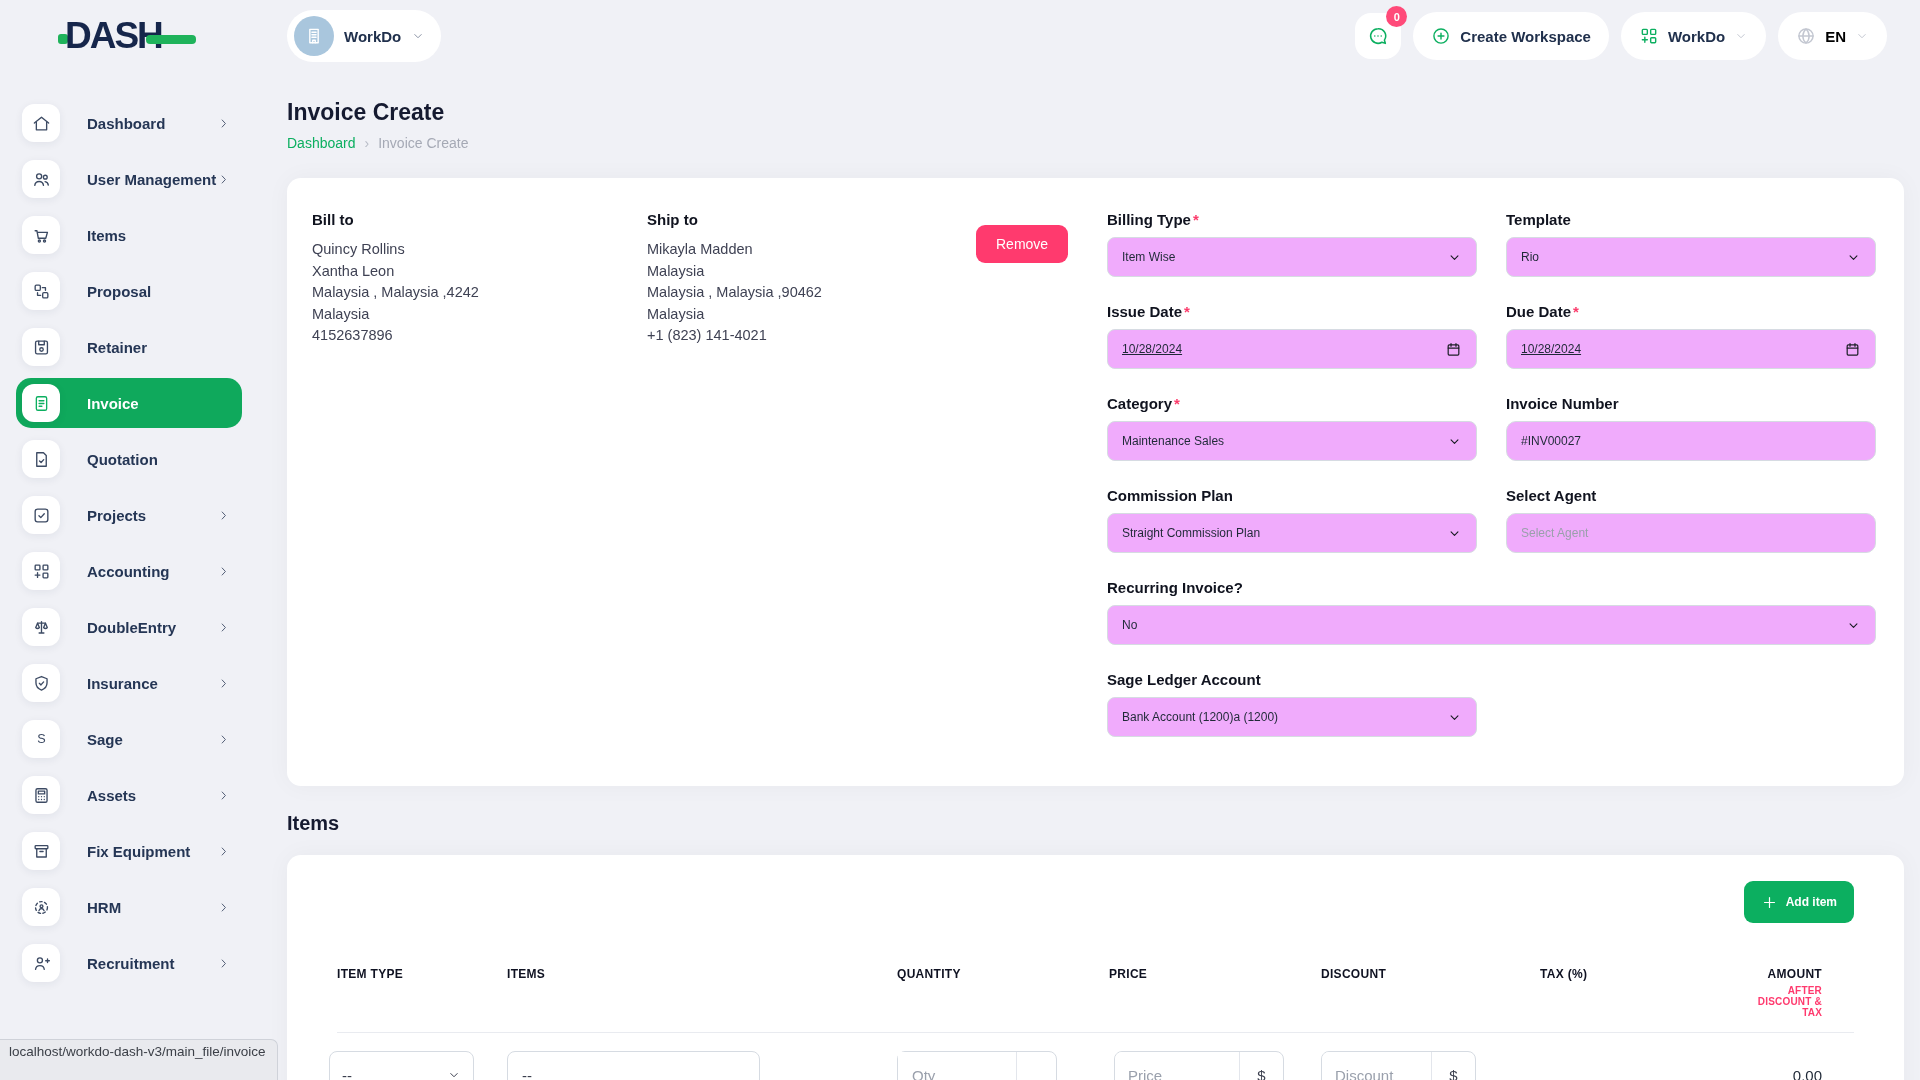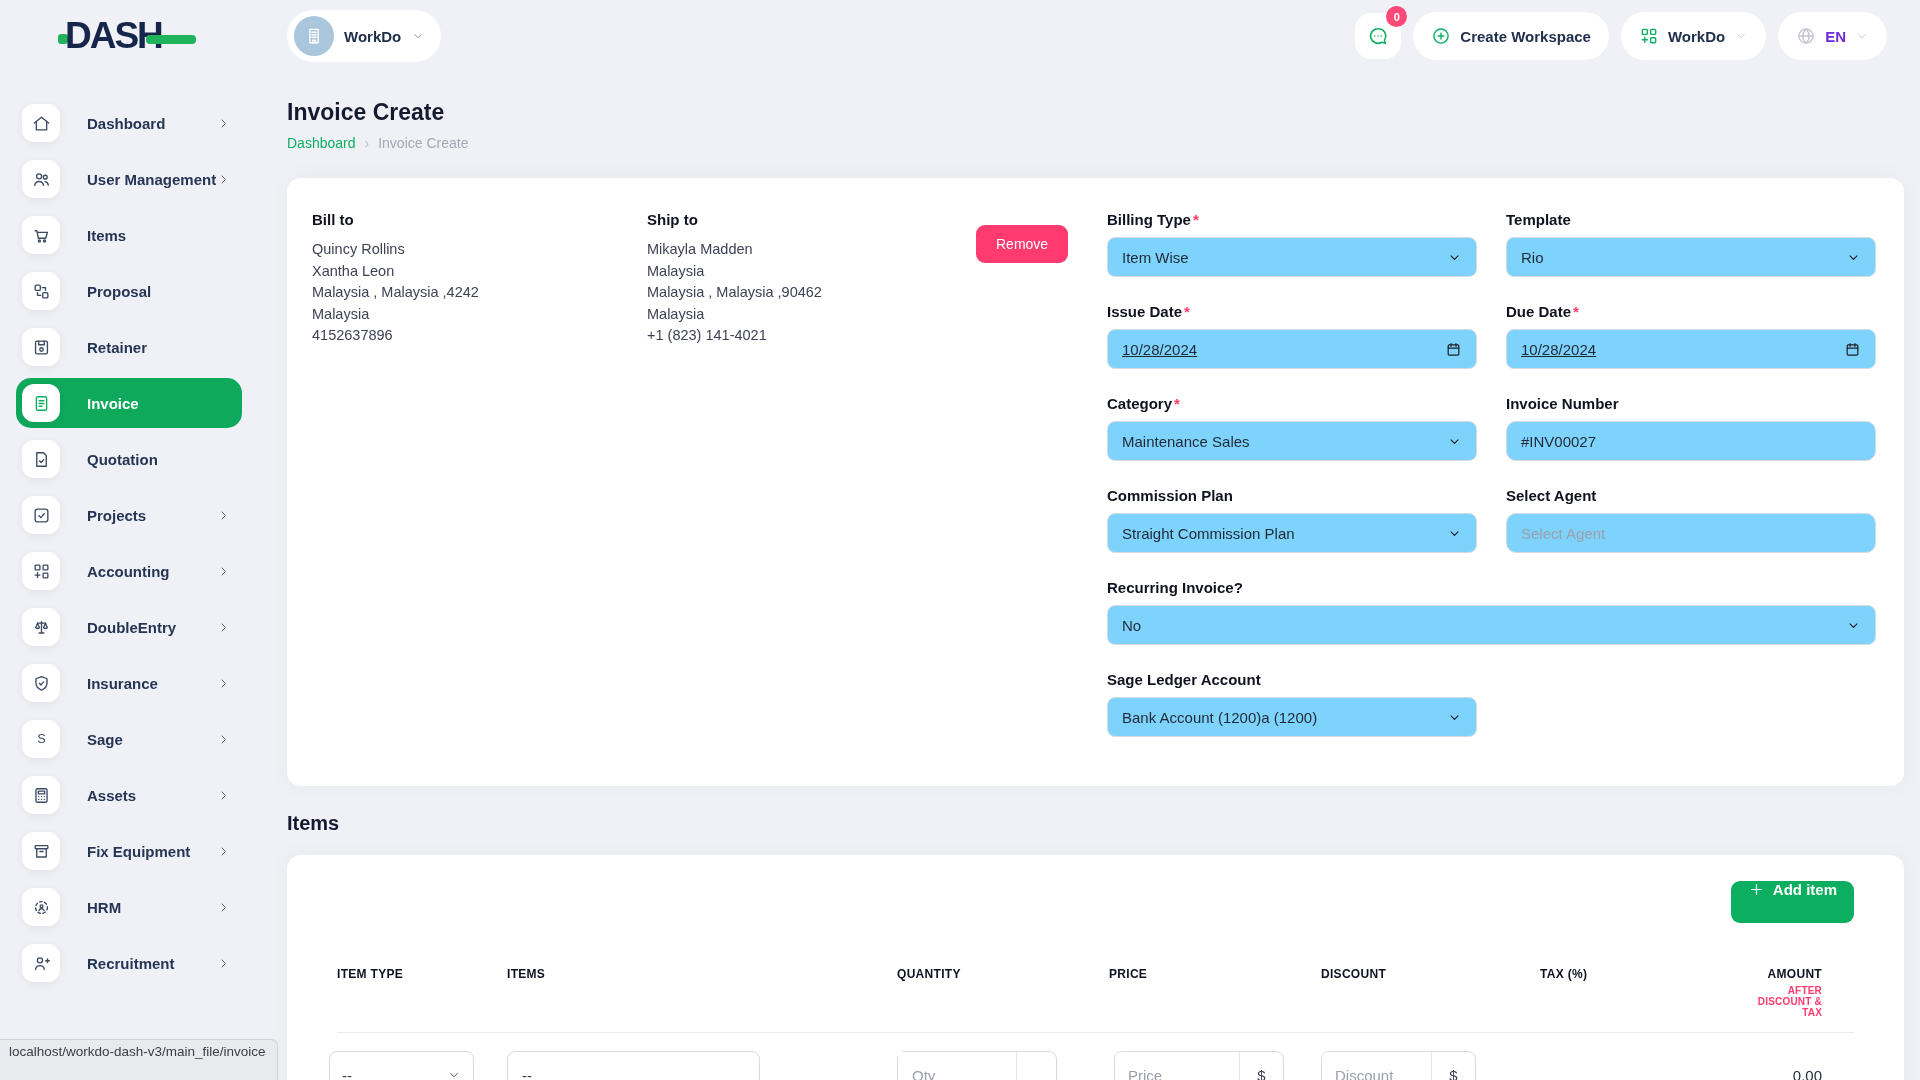--- a/index.html
+++ b/index.html
@@ -27,21 +27,21 @@
 
   .header-right { margin-left:auto; display:flex; align-items:center; gap:12px; padding-right:33px; }
   .icon-pill { width:46px; height:46px; background:#fff; border-radius:16px; display:grid; place-items:center;
     position:relative; color:#0CAF60; cursor:pointer; }
   .badge { position:absolute; top:-7px; right:-6px; min-width:21px; height:21px; border-radius:50%;
     background:#ff4a79; color:#fff; font-size:11px; font-weight:700; display:grid; place-items:center; }
   .pill-btn { height:48px; background:#fff; border-radius:24px; display:flex; align-items:center; gap:9px;
     padding:0 18px; font-size:15px; font-weight:600; color:#20304c; cursor:pointer; }
   .pill-btn .green { color:#0CAF60; }
   .pill-btn .gray { color:#c3c7d1; }
-  .lang-label { color:#6d28d9; font-weight:700; }
+  .lang-label { color:#000000; font-weight:700; }
 
   
   .shell { display:flex; height:1008px; }
   .sidebar { width:271px; flex:none; padding-top:26px; }
   .side-item { width:226px; margin:0 0 6px 16px; height:50px; display:flex; align-items:center;
     padding:0 12px 0 6px; border-radius:15px; cursor:pointer; }
   .icon-box { width:38px; height:38px; background:#fff; border-radius:12px; display:grid; place-items:center;
     color:#3c4a63; box-shadow:0 2px 8px rgba(25,39,71,.07); flex:none; }
   .side-label { margin-left:27px; font-size:15px; font-weight:600; color:#253655; white-space:nowrap; }
   .side-chev { margin-left:auto; color:#46526b; }
@@ -65,34 +65,34 @@
   .addr-title { font-size:15px; font-weight:700; color:#10131f; margin-bottom:11px; }
   .addr-line { font-size:14.5px; color:#3f4254; line-height:21.5px; }
   .btn-remove { height:38px; padding:0 20px; background:#ff3a6e; color:#fff; border:none; border-radius:9px;
     font-size:14px; font-family:inherit; margin-top:14px; cursor:pointer; }
 
   .form-zone { flex:1; display:grid; grid-template-columns:1fr 1fr; column-gap:29px; row-gap:26px; align-content:start; }
   .field {}
   .field.span2 { grid-column:1 / span 2; }
   .f-label { font-size:15px; font-weight:700; color:#10131f; margin-bottom:9px; }
   .req { color:#fb3b6b; margin-left:2px; }
-  .control { height:40px; border:1px solid #d6dbe2; border-radius:8px; background:#7dd3fc; display:flex;
-    align-items:center; padding:0 14px; font-size:15px; color:#1f2937; width:100%; }
+  .control { height:40px; border:1px solid #d6dbe2; border-radius:8px; background:#f0abfc; display:flex;
+    align-items:center; padding:0 14px; font-size:12px; color:#1f2937; width:100%; }
   .control.select { justify-content:space-between; cursor:pointer; }
   .control.select .chev { color:#15181f; }
   .control.datebox { justify-content:space-between; cursor:text;text-decoration:underline; }
   .control.datebox .cal { color:#1c1f26; }
   input.control { outline:none; font-family:inherit;border-radius:10px; }
   input.control::placeholder { color:#9aa0ac; }
 
   .items-title { margin-top:26px; font-size:20px; font-weight:700; color:#151a30; }
   .card-items { margin-top:20px; height:300px; padding:26px 50px 0; }
   .add-row { display:flex; justify-content:flex-end; }
   .btn-add { height:42px; background:#0CAF60; color:#fff; border:none; border-radius:9px; font-family:inherit;
-    font-size:15px; font-weight:600; display:flex; gap:8px; padding:0 17px; cursor:pointer; }
+    font-size:12px; font-weight:600; display:flex; align-items:center; gap:8px; padding:0 17px; cursor:pointer; }
 
   .tbl-head { margin-top:44px; display:grid; grid-template-columns:170px 390px 212px 212px 219px 180px 1fr;
     padding-bottom:14px; border-bottom:1px solid #e9ebf0; }
   .th { font-size:12px; font-weight:700; color:#0f1222; letter-spacing:.3px; }
   .th.amount { text-align:right; padding-right:32px;margin-left:16px; }
   .th-note { font-size:10px; font-weight:700; color:#ff3a6e; margin-top:4px; letter-spacing:.2px; }
   .tbl-row { margin-top:18px; display:grid; grid-template-columns:170px 390px 212px 212px 219px 180px 1fr; }
   .row-control { height:48px; border:1px solid #d6dbe2; border-radius:8px; background:#fff; display:flex;
     align-items:center; font-size:15px; color:#3b3f4e; }
   .ctl-itemtype { width:145px; margin-left:-8px; justify-content:space-between; padding:0 12px; cursor:pointer; }

